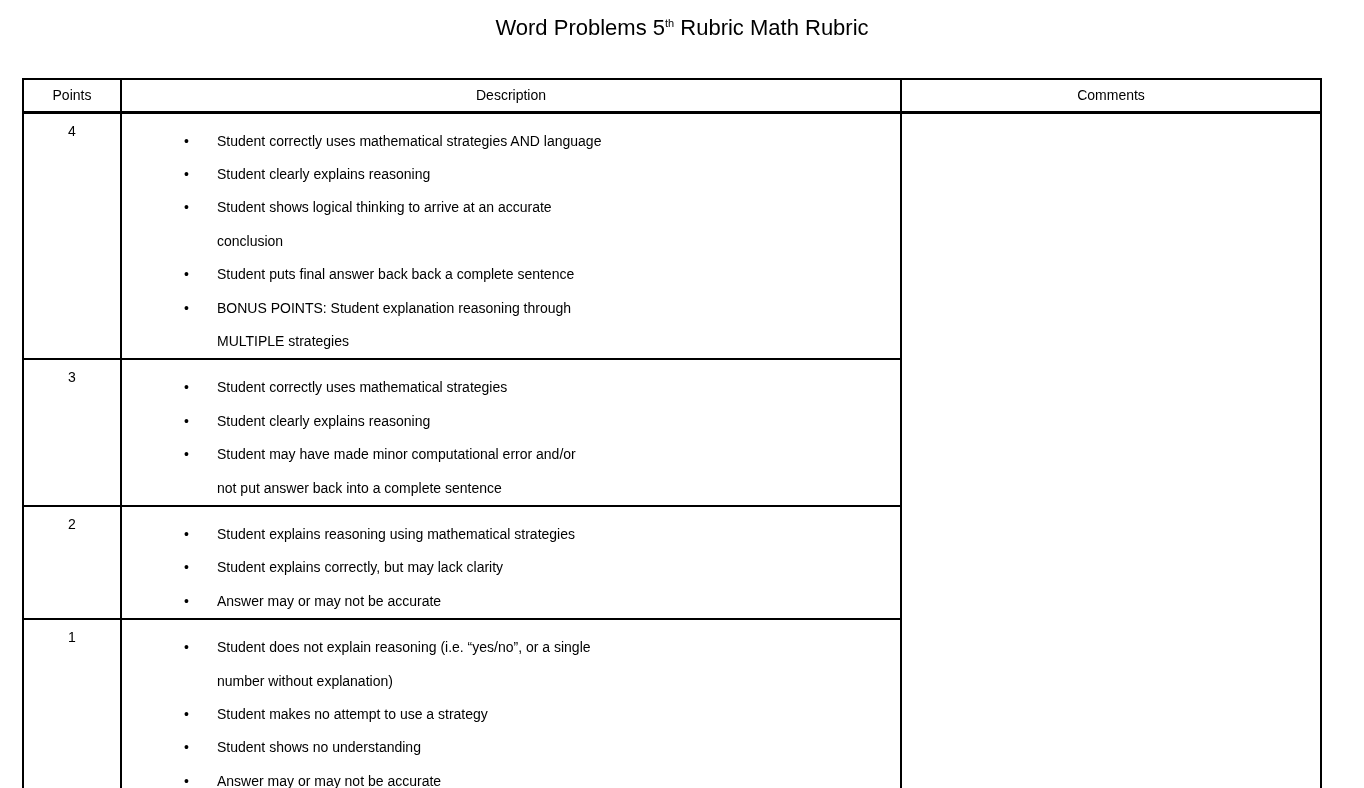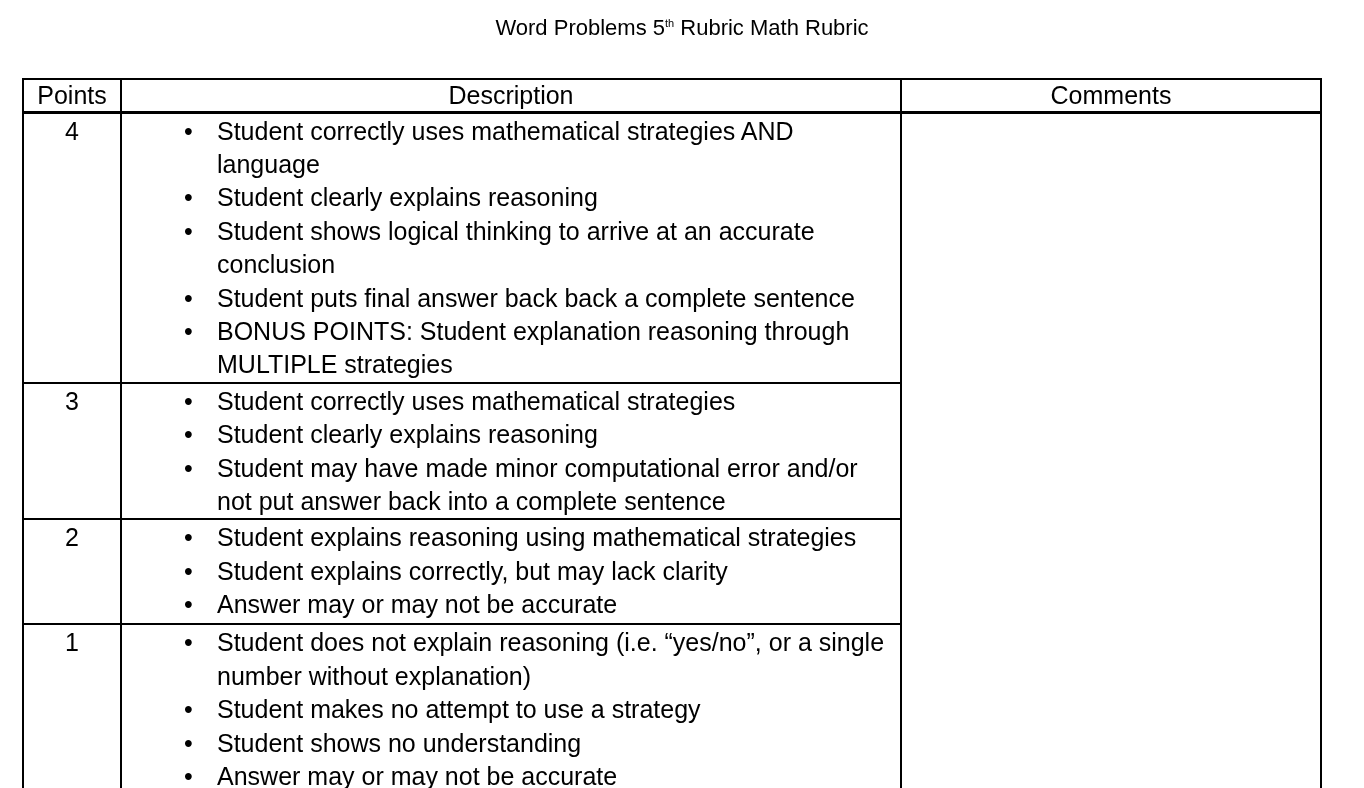--- a/index.html
+++ b/index.html
@@ -24,21 +24,21 @@
   }
   table.rubric {
     border-collapse: collapse;
     table-layout: fixed;
     width: 1298px;
     margin: 36px 0 0 22px;
   }
   th, td {
     border: 2px solid #000;
     padding: 0;
-    font-size: 25px;
+    font-size: 14px;
   }
   thead th {
     height: 33px;
     font-weight: normal;
     text-align: center;
     vertical-align: middle;
     border-bottom: 3px solid #000;
   }
   tbody tr:nth-child(1) { height: 234px; }
   tbody tr:nth-child(2) { height: 135px; }
@@ -51,21 +51,21 @@
     padding-top: 1px;
   }
   td.desc-cell {
     vertical-align: top;
   }
   td.comments-cell {
     vertical-align: top;
   }
   ul.bullets {
     margin: 0;
-    padding: 1px 12px 0 95px;
+    padding: 11px 12px 0 95px;
     list-style: none;
   }
   ul.bullets li {
     position: relative;
     line-height: 33.4px;
     white-space: pre-line;
   }
   ul.bullets li::before {
     content: "\2022";
     position: absolute;

